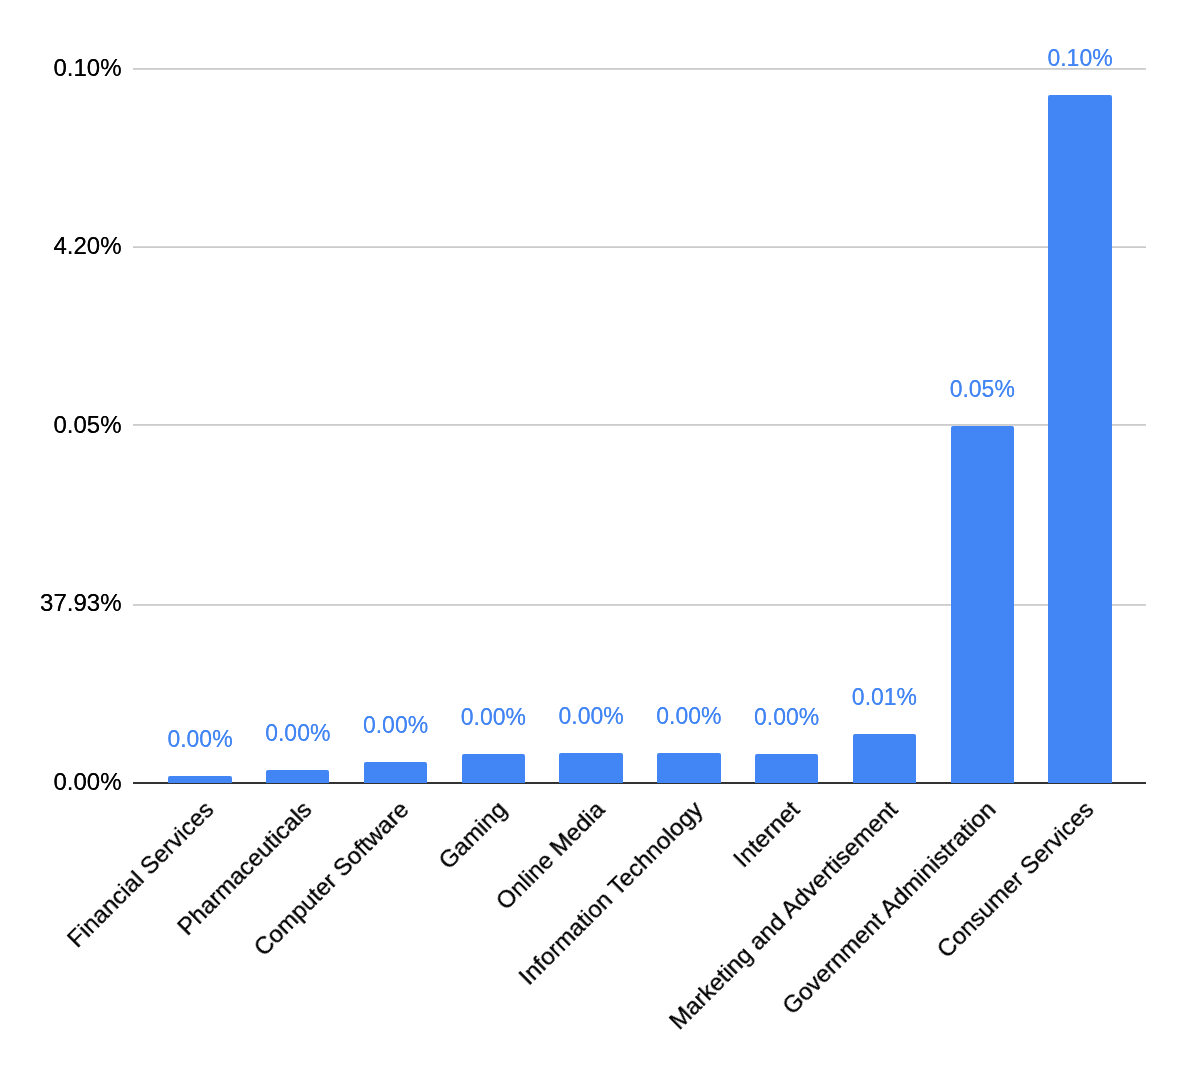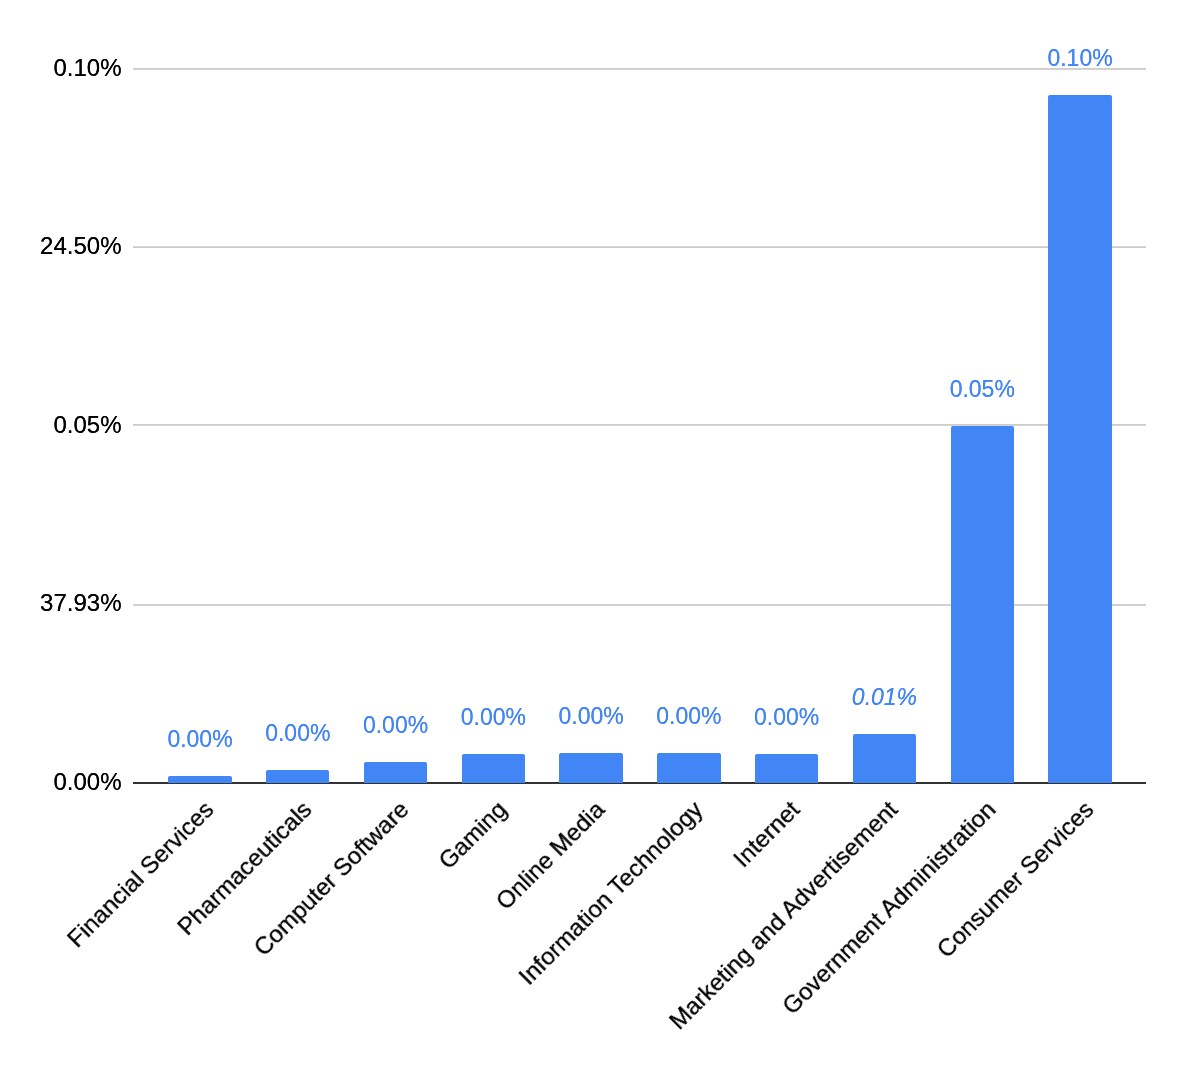--- a/index.html
+++ b/index.html
@@ -37,21 +37,21 @@
     <div class="gridline" style="left: 133px; width: 1013px; top: 246px; transform: translateY(0.57px);"></div>
     <div class="gridline" style="left: 133px; width: 1013px; top: 424px; transform: translateY(0.45px);"></div>
     <div class="gridline" style="left: 133px; width: 1013px; top: 604px; transform: translateY(0.47px);"></div>
     <div class="axisline" style="left: 133px; width: 1013px; top: 782px;"></div>
   </div>
 
   <div class="plot" id="yticks">
     <div class="ytick" style="right: 1078.5px; top: 770.4px;">0.00%</div>
     <div class="ytick" style="right: 1078.5px; top: 591.4px;">37.93%</div>
     <div class="ytick" style="right: 1078.5px; top: 413.4px;">0.05%</div>
-    <div class="ytick" style="right: 1078.5px; top: 234.4px;">24.50%</div>
+    <div class="ytick" style="right: 1078.5px; top: 234.4px;">4.20%</div>
     <div class="ytick" style="right: 1078.5px; top: 56.4px;">0.10%</div>
   </div>
 
   <div class="plot" id="bars">
     <div class="bar" style="left: 168.3px; top: 776.213px; width: 63.4px; height: 6.7868px;"></div>
     <div class="bar" style="left: 266.08px; top: 769.926px; width: 63.4px; height: 13.0735px;"></div>
     <div class="bar" style="left: 363.86px; top: 761.711px; width: 63.4px; height: 21.2891px;"></div>
     <div class="bar" style="left: 461.64px; top: 754.067px; width: 63.4px; height: 28.9332px;"></div>
     <div class="bar" style="left: 559.42px; top: 752.995px; width: 63.4px; height: 30.0048px;"></div>
     <div class="bar" style="left: 657.2px; top: 753.281px; width: 63.4px; height: 29.719px;"></div>
@@ -62,21 +62,21 @@
   </div>
 
   <div class="plot" id="vlabels">
     <div class="vlabel" style="left: 100px; width: 200px; top: 728.213px;">0.00%</div>
     <div class="vlabel" style="left: 197.78px; width: 200px; top: 721.926px;">0.00%</div>
     <div class="vlabel" style="left: 295.56px; width: 200px; top: 713.711px;">0.00%</div>
     <div class="vlabel" style="left: 393.34px; width: 200px; top: 706.067px;">0.00%</div>
     <div class="vlabel" style="left: 491.12px; width: 200px; top: 704.995px;">0.00%</div>
     <div class="vlabel" style="left: 588.9px; width: 200px; top: 705.281px;">0.00%</div>
     <div class="vlabel" style="left: 686.68px; width: 200px; top: 705.71px;">0.00%</div>
-    <div class="vlabel" style="left: 784.46px; width: 200px; top: 686.206px; font-style: italic;">0.01%</div>
+    <div class="vlabel" style="left: 784.46px; width: 200px; top: 686.206px;">0.01%</div>
     <div class="vlabel" style="left: 882.24px; width: 200px; top: 377.586px;">0.05%</div>
     <div class="vlabel" style="left: 980.02px; width: 200px; top: 47.4614px;">0.10%</div>
   </div>
 
   <div class="plot" id="xlabels">
     <div class="xlabel" style="left: -399.2px; width: 600px; top: 796.5px;">Financial Services</div>
     <div class="xlabel" style="left: -301.42px; width: 600px; top: 796.5px;">Pharmaceuticals</div>
     <div class="xlabel" style="left: -203.64px; width: 600px; top: 796.5px;">Computer Software</div>
     <div class="xlabel" style="left: -105.86px; width: 600px; top: 796.5px;">Gaming</div>
     <div class="xlabel" style="left: -8.08px; width: 600px; top: 796.5px;">Online Media</div>

